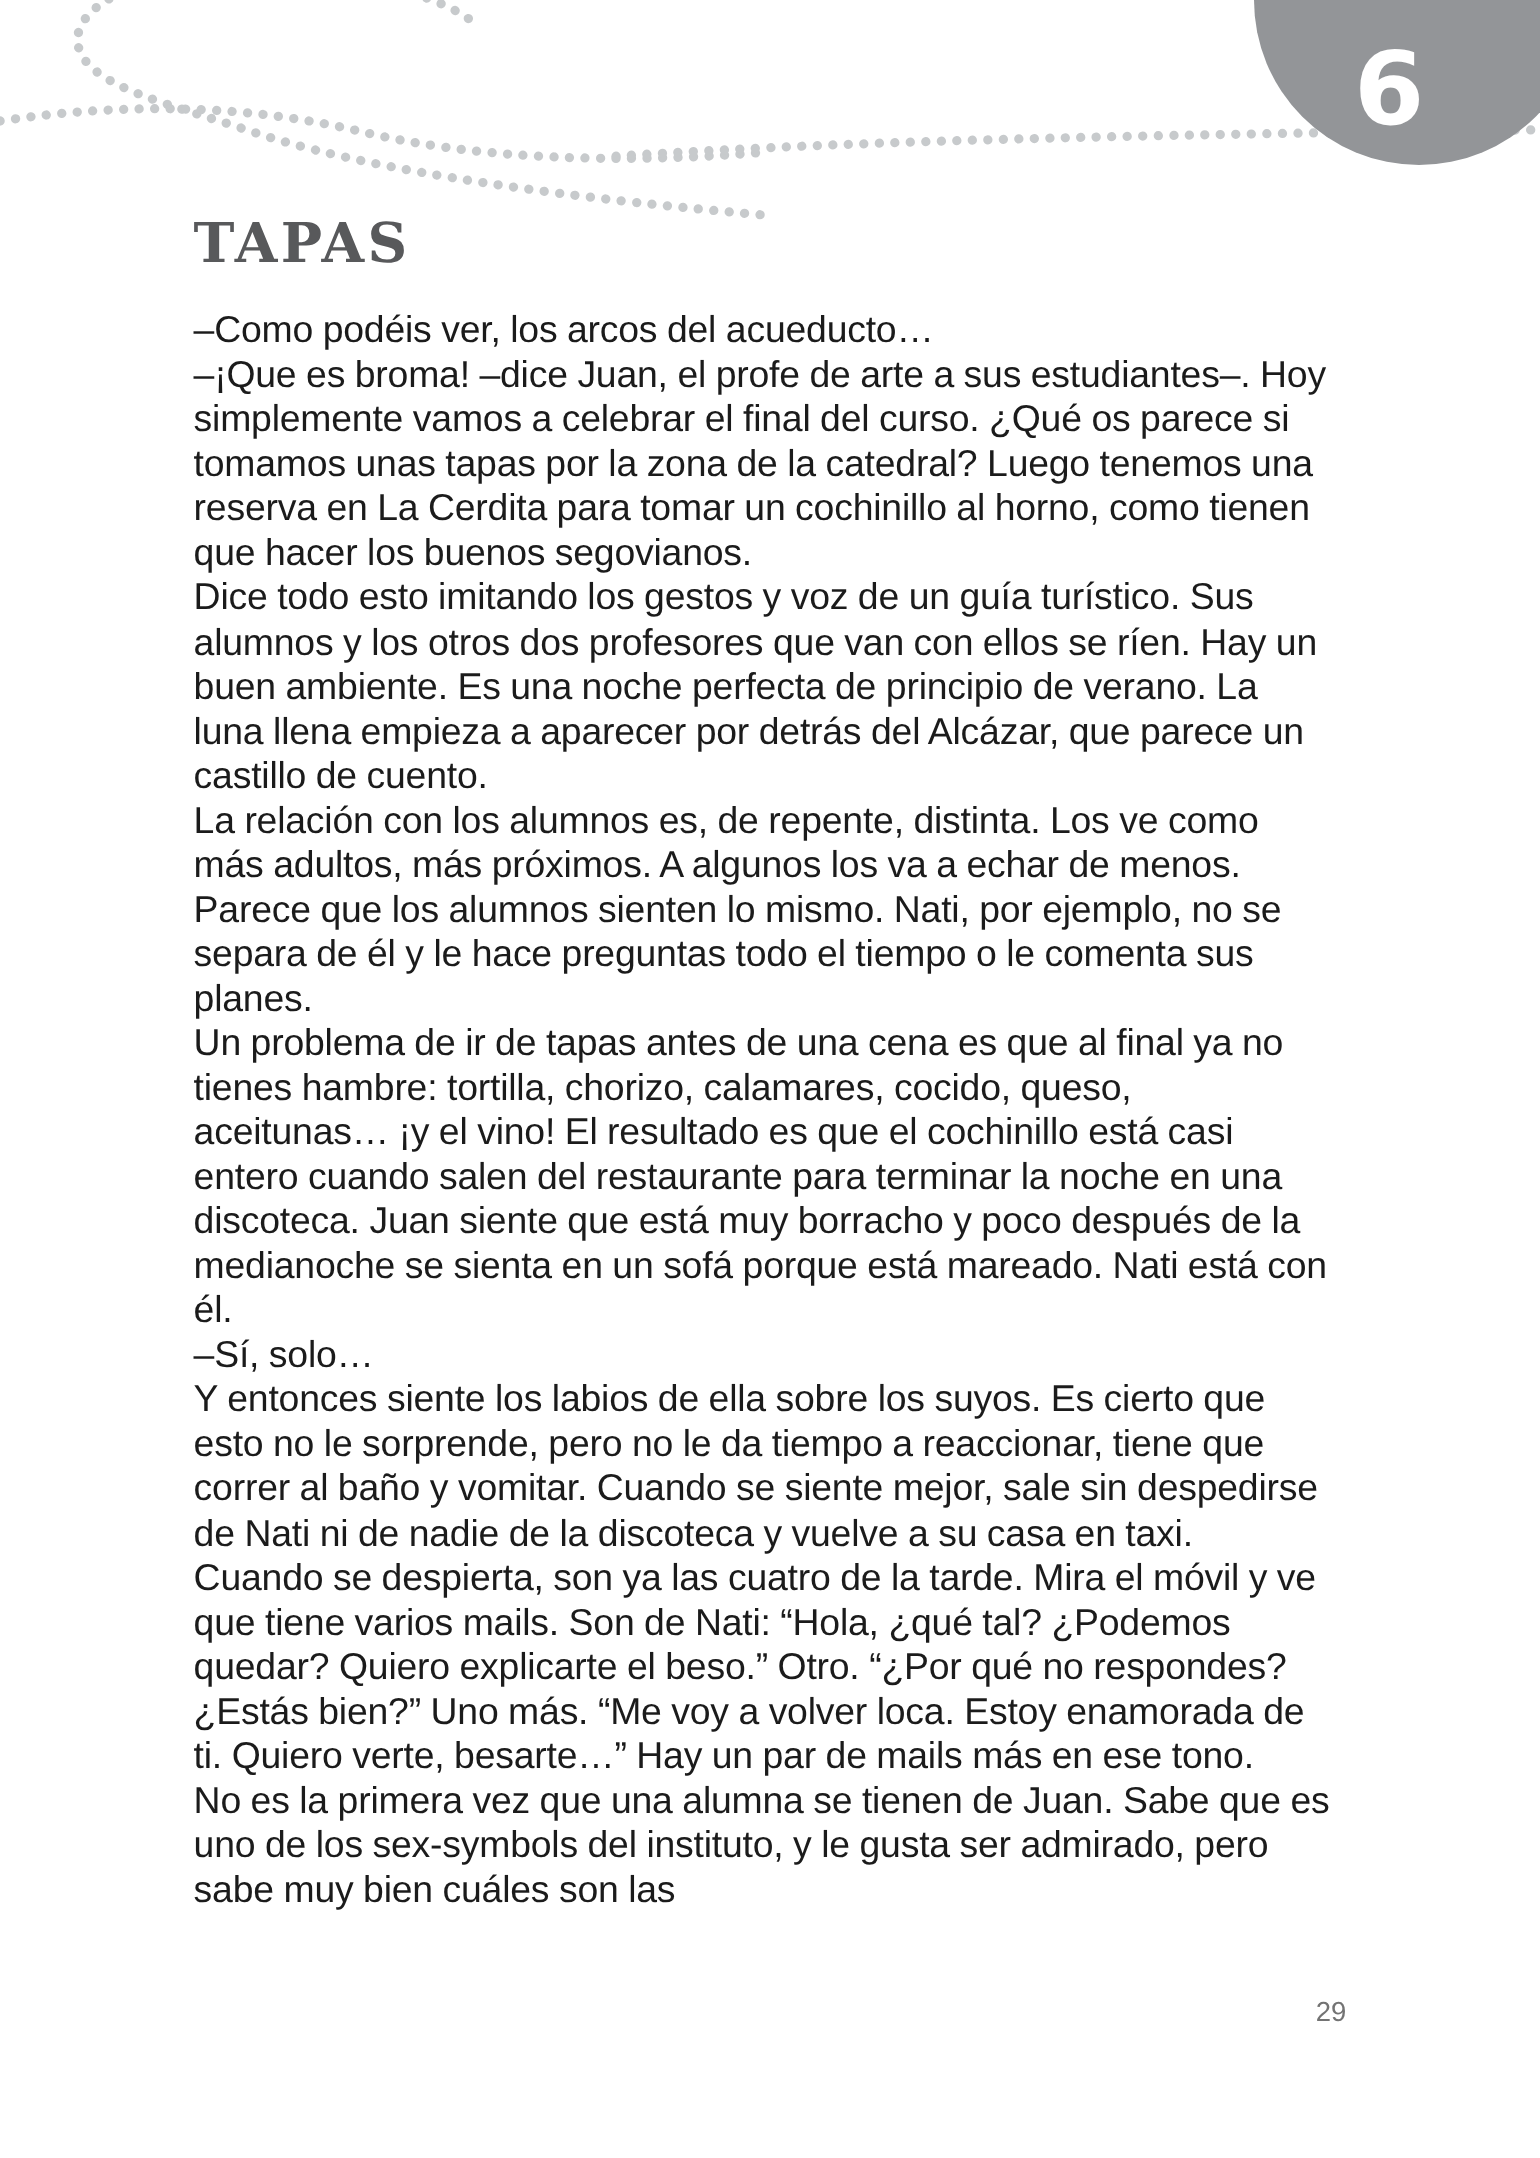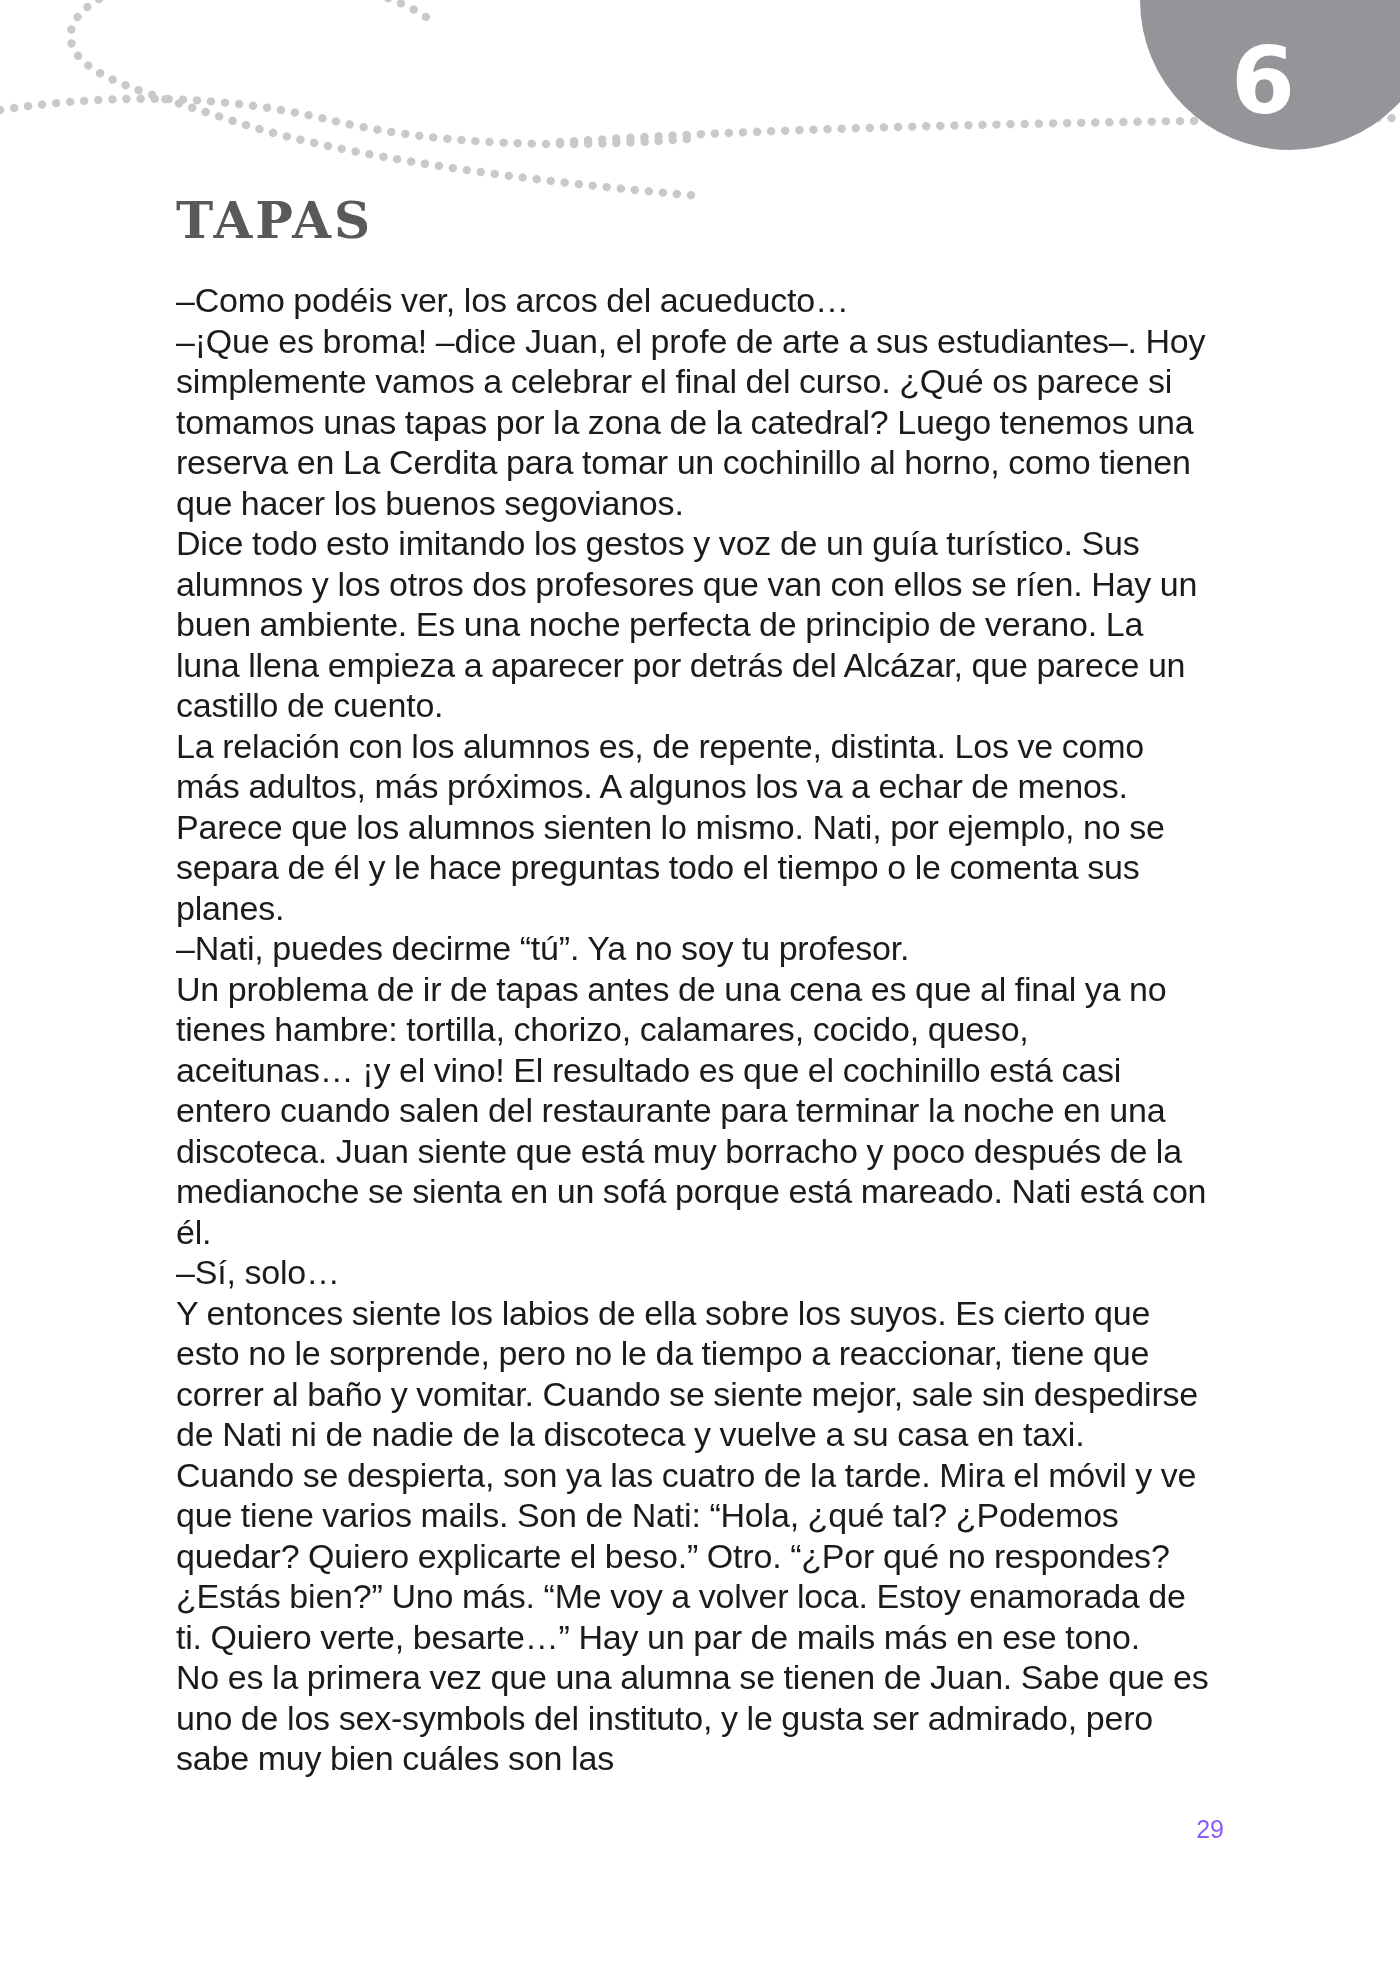--- a/index.html
+++ b/index.html
@@ -99,21 +99,21 @@
     word-spacing: -0.5px;
   }
 
   
   .folio {
     position: absolute;
     right: 176px;
     bottom: 118px;
     font-family: "Liberation Sans", "DejaVu Sans", sans-serif;
     font-size: 25px;
-    color: #8b5cf6;
+    color: #737373;
   }
 </style>
 </head>
 <body>
 
 <div class="page">
 
   <svg class="deco-dots" viewBox="0 0 700 210" xmlns="http://www.w3.org/2000/svg" aria-hidden="true">
     <defs>
       <pattern id="dotline" width="14" height="14" patternUnits="userSpaceOnUse">
@@ -135,21 +135,20 @@
 
   <div class="content">
 
     <h1 class="page-title">TAPAS</h1>
 
     <div class="body-text">
       <p>–Como podéis ver, los arcos del acueducto…</p>
       <p>–¡Que es broma! –dice Juan, el profe de arte a sus estudiantes–. Hoy simplemente vamos a celebrar el final del curso. ¿Qué os parece si tomamos unas tapas por la zona de la catedral? Luego tenemos una reserva en La Cerdita para tomar un cochinillo al horno, como tienen que hacer los buenos segovianos.</p>
       <p>Dice todo esto imitando los gestos y voz de un guía turístico. Sus alumnos y los otros dos profesores que van con ellos se ríen. Hay un buen ambiente. Es una noche perfecta de principio de verano. La luna llena empieza a aparecer por detrás del Alcázar, que parece un castillo de cuento.</p>
       <p>La relación con los alumnos es, de repente, distinta. Los ve como más adultos, más próximos. A algunos los va a echar de menos. Parece que los alumnos sienten lo mismo. Nati, por ejemplo, no se separa de él y le hace preguntas todo el tiempo o le comenta sus planes.</p>
-      <p>–Nati, puedes decirme “tú”. Ya no soy tu profesor.</p>
       <p>Un problema de ir de tapas antes de una cena es que al final ya no tienes hambre: tortilla, chorizo, calamares, cocido, queso, aceitunas… ¡y el vino! El resultado es que el cochinillo está casi entero cuando salen del restaurante para terminar la noche en una discoteca. Juan siente que está muy borracho y poco después de la medianoche se sienta en un sofá porque está mareado. Nati está con él.</p>
       <p>–Sí, solo…</p>
       <p>Y entonces siente los labios de ella sobre los suyos. Es cierto que esto no le sorprende, pero no le da tiempo a reaccionar, tiene que correr al baño y vomitar. Cuando se siente mejor, sale sin despedirse de Nati ni de nadie de la discoteca y vuelve a su casa en taxi.</p>
       <p>Cuando se despierta, son ya las cuatro de la tarde. Mira el móvil y ve que tiene varios mails. Son de Nati: “Hola, ¿qué tal? ¿Podemos quedar? Quiero explicarte el beso.” Otro. “¿Por qué no respondes? ¿Estás bien?” Uno más. “Me voy a volver loca. Estoy enamorada de ti. Quiero verte, besarte…” Hay un par de mails más en ese tono.</p>
       <p>No es la primera vez que una alumna se tienen de Juan. Sabe que es uno de los sex-symbols del instituto, y le gusta ser admirado, pero sabe muy bien cuáles son las</p>
     </div>
   </div>
 
   <div class="folio">29</div>
 

